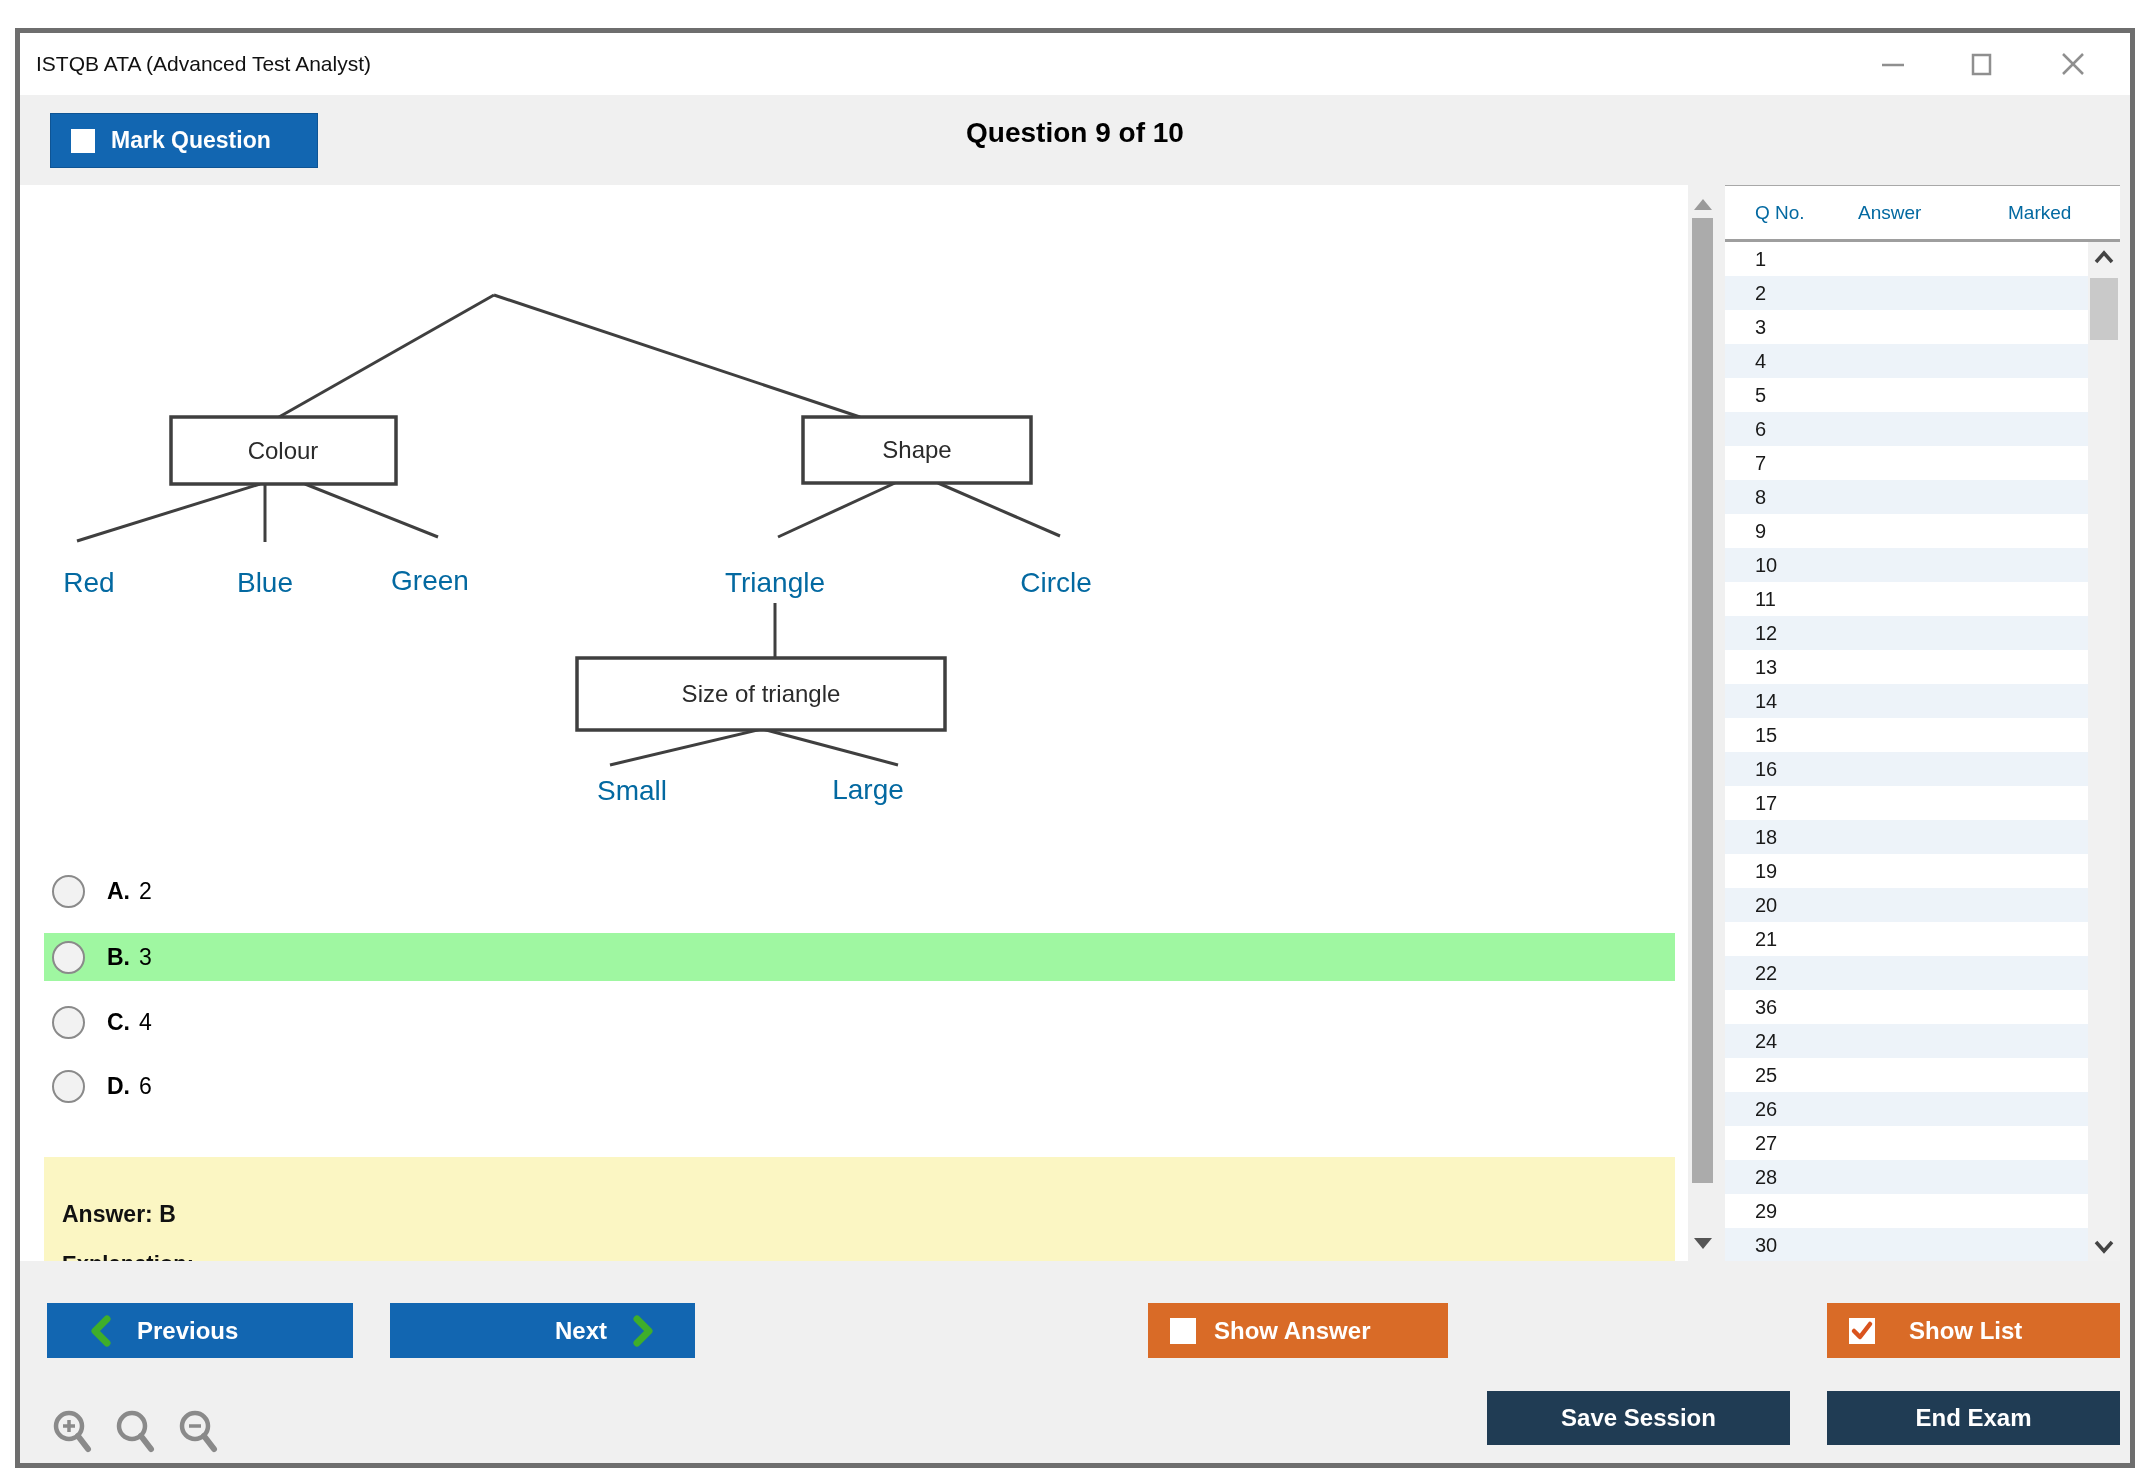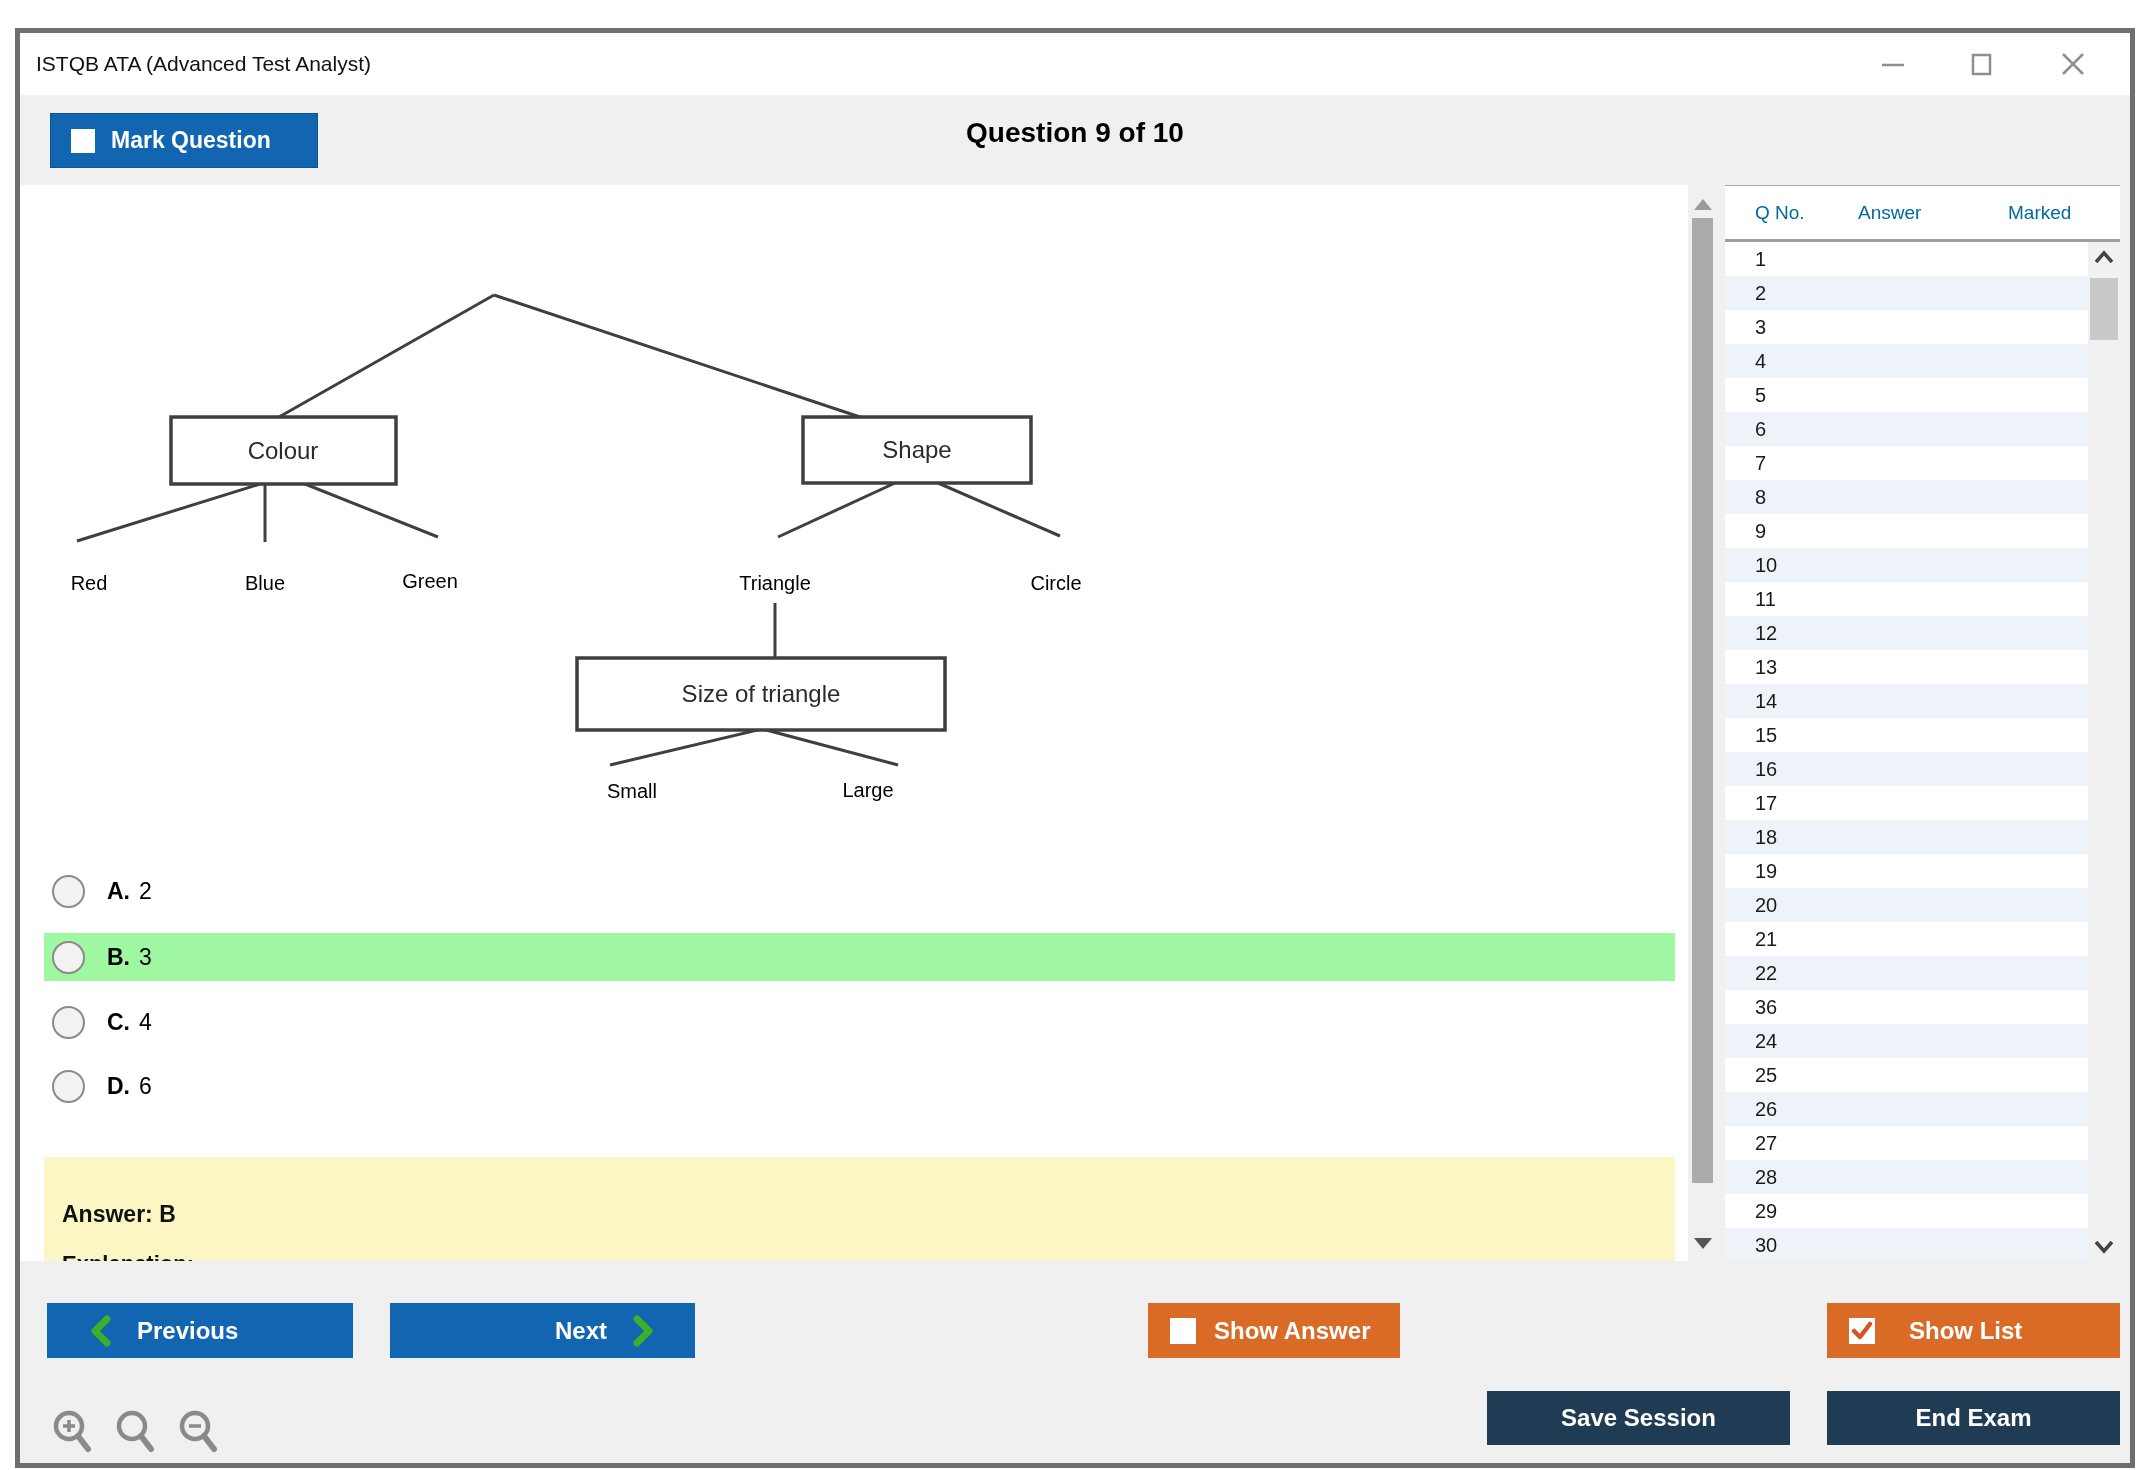--- a/index.html
+++ b/index.html
@@ -26,22 +26,22 @@
             border:1px solid #0e5494;}
   #mark-btn .cb{width:24px;height:24px;background:#fff;flex:0 0 auto;}
   #mark-btn .lbl{color:#fff;font-size:23px;font-weight:bold;}
 
   
   #content{position:absolute;left:0;top:152px;width:100%;height:1076px;background:#f0f0f0;}
   #main{position:absolute;left:0;top:0;width:1668px;height:1076px;background:#fff;overflow:hidden;}
   #question-text{position:absolute;left:24px;top:22px;width:1620px;
                  font-size:22.5px;color:#000;}
   #tree-svg{position:absolute;left:0;top:0;pointer-events:none;}
-  .tree-label{position:absolute;transform:translate(-50%,-50%);font-size:20px;
-              color:#000000;white-space:nowrap;}
+  .tree-label{position:absolute;transform:translate(-50%,-50%);font-size:28px;
+              color:#0369a1;white-space:nowrap;}
   .box-label{font-size:24px;color:#2b2b2b;}
 
   
   .opt-row{position:absolute;left:24px;width:1631px;height:48px;display:flex;
            align-items:center;cursor:pointer;}
   .opt-row.highlight{background:var(--green-highlight);}
   .radio{width:33px;height:33px;border-radius:50%;border:2px solid #8a8a8a;
          background:#f2f2f2;box-sizing:border-box;margin:0 22px 0 8px;flex:0 0 auto;}
   .opt-letter{font-size:23px;font-weight:bold;color:#000;}
   .opt-value{font-size:23px;color:#000;margin-left:9px;}
@@ -81,21 +81,21 @@
 
   
   #footer{position:absolute;left:0;top:1228px;width:100%;height:202px;background:#f0f0f0;}
   .btn{position:absolute;height:55px;display:flex;align-items:center;cursor:pointer;
        box-sizing:border-box;color:#fff;font-size:24px;font-weight:bold;}
   .btn.blue{background:var(--blue);}
   .btn.orange{background:var(--orange);font-weight:600;}
   .btn.navy{background:var(--navy);font-weight:600;justify-content:center;}
   #btn-previous{left:27px;top:42px;width:306px;padding-left:42px;gap:26px;}
   #btn-next{left:370px;top:42px;width:305px;justify-content:flex-end;padding-right:40px;gap:26px;}
-  #btn-show-answer{left:1128px;top:42px;width:252px;padding-left:22px;gap:18px;}
+  #btn-show-answer{left:1128px;top:42px;width:300px;padding-left:22px;gap:18px;}
   #btn-review{left:1467px;top:42px;width:303px;padding-left:28px;}
   #btn-show-list{left:1807px;top:42px;width:293px;padding-left:22px;gap:34px;}
   #btn-save-session{left:1467px;top:130px;width:303px;height:54px;}
   #btn-end-exam{left:1807px;top:130px;width:293px;height:54px;}
   .cb-white{width:26px;height:26px;background:#fff;flex:0 0 auto;position:relative;}
   #btn-review .tri-up{position:absolute;right:30px;top:21px;width:0;height:0;
       border-left:12px solid transparent;border-right:12px solid transparent;
       border-bottom:14px solid #909090;}
   .zoom-icons{position:absolute;left:30px;top:146px;display:flex;gap:17px;}
   .zoom-icons svg{cursor:pointer;}

